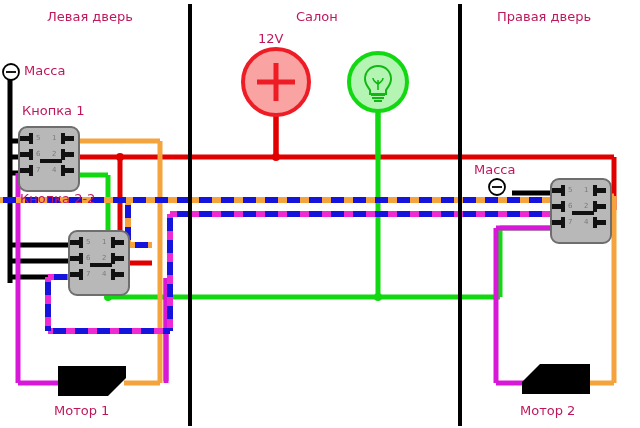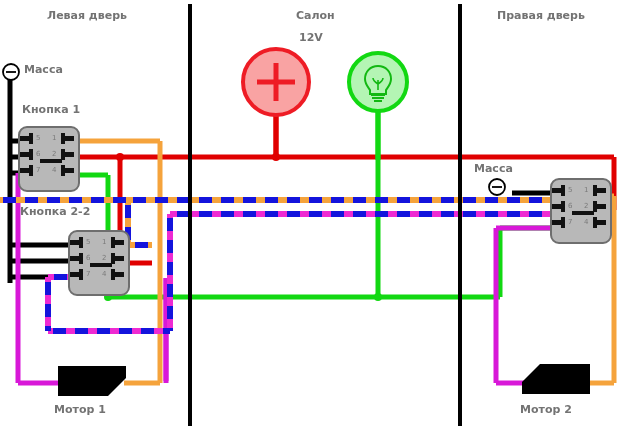--- a/index.html
+++ b/index.html
@@ -1,18 +1,18 @@
 <!DOCTYPE html>
 <html><head>
 <meta charset="utf-8">
 <style>
   html,body{margin:0;padding:0;background:#ffffff;}
   body{font-family:"DejaVu Sans","Liberation Sans",sans-serif;}
   #stage{position:relative;width:640px;height:428px;background:#ffffff;overflow:hidden;}
-  .lbl{position:absolute;color:#737373;white-space:nowrap;font-size:11px;line-height:1;font-weight:bold;}
+  .lbl{position:absolute;color:#be185d;white-space:nowrap;font-size:13px;line-height:1;}
   .divider{position:absolute;background:#000;width:4px;}
   svg.layer{position:absolute;left:0;top:0;width:640px;height:428px;overflow:visible;}
   .sw-body{position:absolute;background:#b8b8b8;border:2px solid #6e6e6e;border-radius:9px;}
   .pinlbl{position:absolute;color:#7a7a7a;font-size:7px;line-height:1;letter-spacing:.5px;}
 </style>
 </head>
 <body>
 
 <div id="stage">
 
@@ -132,21 +132,21 @@
     </g>
   </svg>
 
   <div class="divider" style="left:188px;top:4px;height:422px;"></div>
   <div class="divider" style="left:458px;top:4px;height:422px;"></div>
 
   <div class="lbl" style="left:47px;top:10px;">Левая дверь</div>
   <div class="lbl" style="left:296px;top:10px;">Салон</div>
   <div class="lbl" style="left:497px;top:10px;">Правая дверь</div>
 
-  <div class="lbl" style="left:258px;top:32px;margin-left:41px;">12V</div>
+  <div class="lbl" style="left:258px;top:32px;">12V</div>
 
   <svg class="layer">
     <g>
       <circle cx="276" cy="82" r="33" fill="#f9a3a3" stroke="#ee1c25" stroke-width="4"></circle>
       <path d="M276,63 L276,101 M257,82 L295,82" stroke="#ee1c25" stroke-width="5" fill="none"></path>
     </g>
     <g>
       <circle cx="378" cy="82" r="29" fill="#b4f5b4" stroke="#12d812" stroke-width="4"></circle>
       <path d="M378,66 c-8,0 -13,6 -13,13 c0,5 3,8 5,11 l0,4 l16,0 l0,-4 c2,-3 5,-6 5,-11 c0,-7 -5,-13 -13,-13 z" fill="none" stroke="#12b812" stroke-width="2"></path>
       <path d="M371,95 l14,0 M372,98 l12,0 M374,101 l8,0" stroke="#12b812" stroke-width="2" fill="none"></path>
@@ -185,21 +185,21 @@
       <rect x="40" y="159" width="22" height="4"></rect>
     </g>
   </svg>
   <div class="pinlbl" style="left:36px;top:135px;">5</div>
   <div class="pinlbl" style="left:52px;top:135px;">1</div>
   <div class="pinlbl" style="left:36px;top:151px;">6</div>
   <div class="pinlbl" style="left:52px;top:151px;">2</div>
   <div class="pinlbl" style="left:36px;top:167px;">7</div>
   <div class="pinlbl" style="left:52px;top:167px;">4</div>
 
-  <div class="lbl" style="left:20px;top:206px;text-align:center;">Кнопка 2-2</div>
+  <div class="lbl" style="left:20px;top:192px;text-align:center;">Кнопка 2-2</div>
   <div class="sw-body" style="left:68px;top:230px;width:58px;height:62px;"></div>
   <svg class="layer">
     <g fill="#111">
       <rect x="70" y="240" width="12" height="5"></rect>
         <rect x="79" y="237" width="4" height="11"></rect>
       <rect x="70" y="256" width="12" height="5"></rect>
         <rect x="79" y="253" width="4" height="11"></rect>
       <rect x="70" y="272" width="12" height="5"></rect>
         <rect x="79" y="269" width="4" height="11"></rect>
       <rect x="112" y="240" width="12" height="5"></rect>

